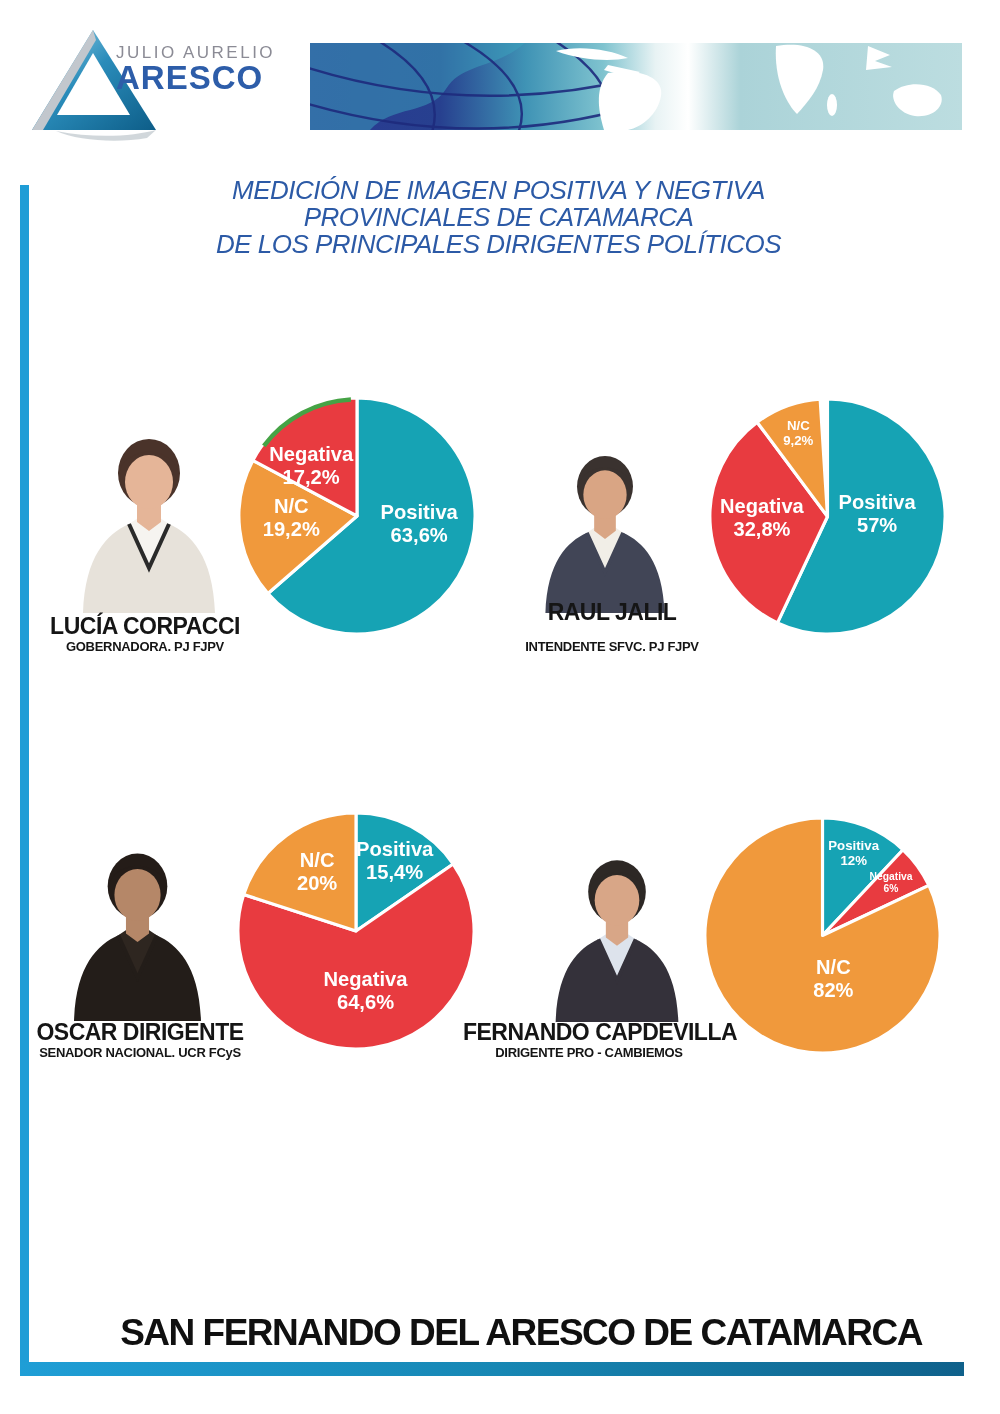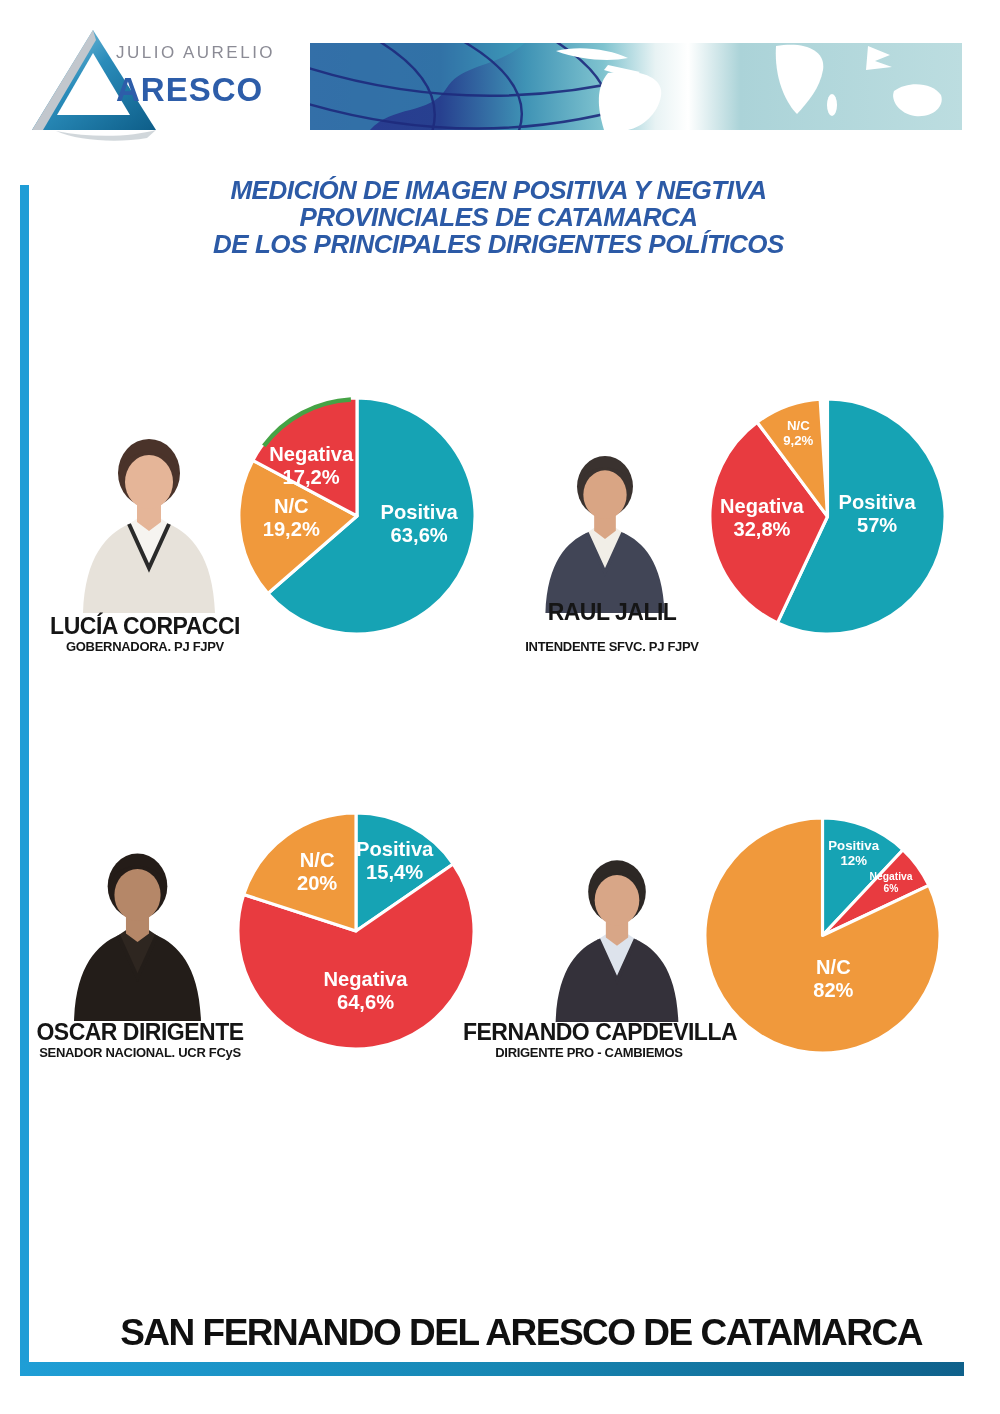--- a/index.html
+++ b/index.html
@@ -4,32 +4,32 @@
 <style>
   html,body{margin:0;padding:0;background:#ffffff;}
   .page{position:relative;width:964px;height:1414px;background:#ffffff;overflow:hidden;
         font-family:"Liberation Sans", sans-serif;}
   .abs{position:absolute;}
 
   
   .logo-tri{left:26px;top:26px;width:134px;height:116px;}
   .logo-text{left:116px;top:44px;line-height:1;}
   .logo-top{font-size:17px;letter-spacing:2.5px;color:#8b8b95;font-weight:400;}
-  .logo-bottom{font-size:33px;font-weight:700;color:#2d5da9;letter-spacing:1px;margin-top:12px;}
+  .logo-bottom{font-size:33px;font-weight:700;color:#2d5da9;letter-spacing:1px;margin-top:0;}
   .banner{left:310px;top:43px;width:652px;height:87px;}
 
   
   .frame-left{left:20px;top:185px;width:9px;height:1177px;background:#1f9dd6;}
   .frame-right{left:966px;top:185px;width:9px;height:1177px;background:#15658c;}
   .frame-bottom{left:20px;top:1362px;width:955px;height:14px;
                 background:linear-gradient(to right,#1f9ed6,#1787b4,#0f608a);}
 
   
   .title{left:30px;top:177px;width:937px;text-align:center;color:#2c5aa6;
-         font-weight:700;font-style:italic;font-size:26px;line-height:27px;letter-spacing:-0.5px;}
+         font-weight:400;font-style:italic;font-size:26px;line-height:27px;letter-spacing:-0.5px;}
 
   
   .person-name{font-weight:700;color:#151515;font-size:23px;letter-spacing:-0.5px;text-align:center;line-height:1.05;}
   .person-role{font-weight:700;color:#151515;font-size:13px;letter-spacing:-0.3px;text-align:center;line-height:1.05;}
 
   
   .footer-text{right:42px;top:1312px;font-weight:700;color:#101010;font-size:37px;letter-spacing:-1.5px;white-space:nowrap;}
 </style>
 </head>
 <body>

